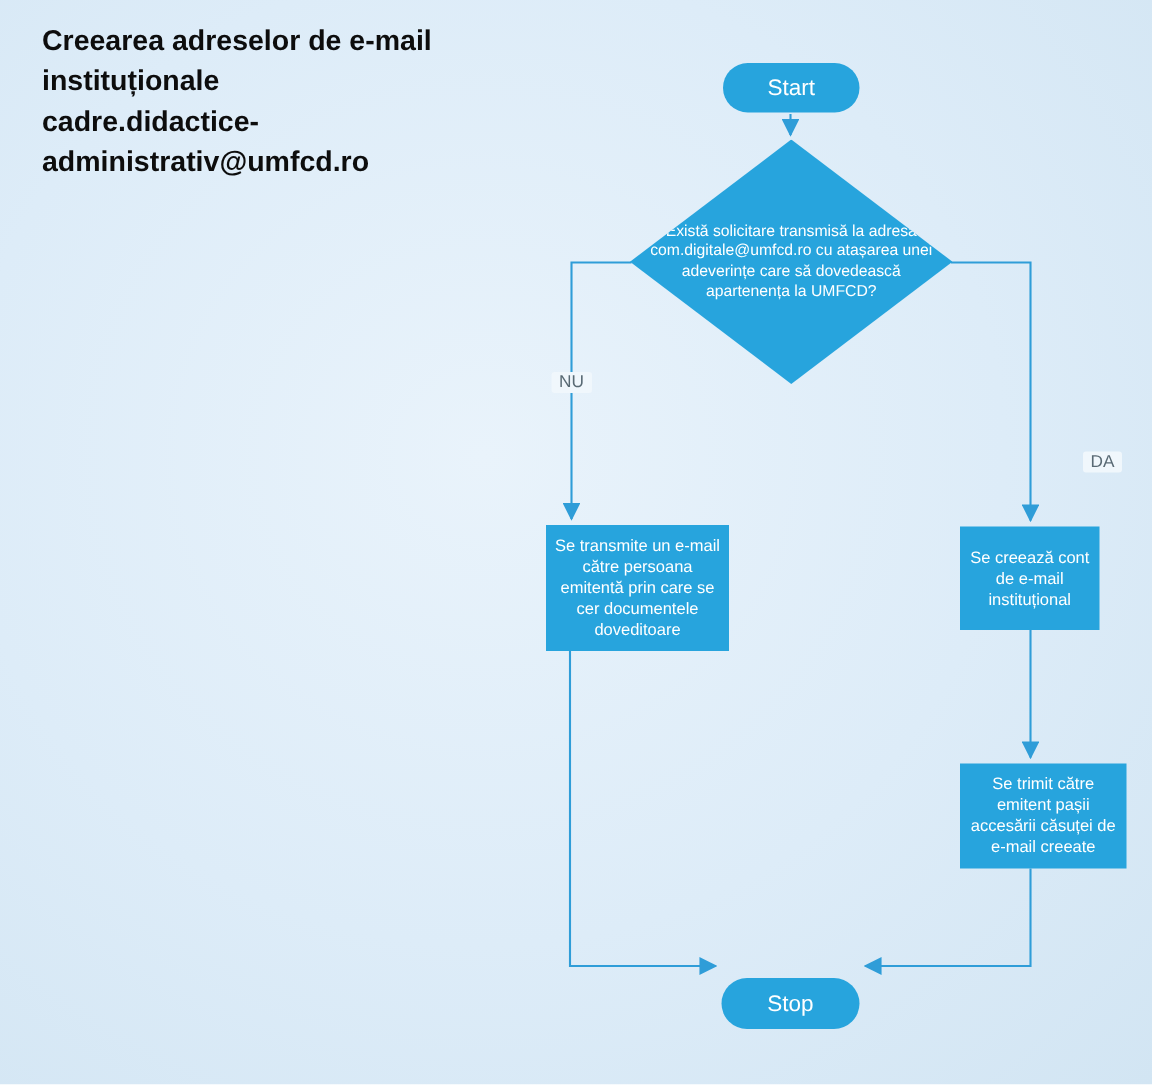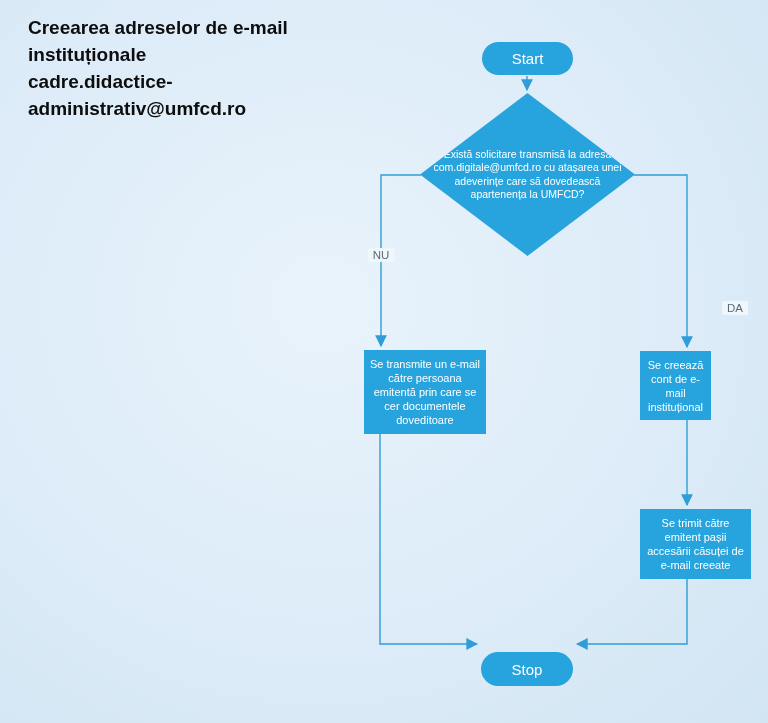--- a/index.html
+++ b/index.html
@@ -31,21 +31,21 @@
   .terminator { border-radius: 17px; font-size: 15px; }
   #node-start { left: 482px; top: 42px;  width: 91px; height: 33px; }
   #node-stop  { left: 481px; top: 652px; width: 92px; height: 34px; }
   #node-decision {
     left: 420px; top: 93px; width: 215px; height: 163px;
     clip-path: polygon(50% 0, 100% 50%, 50% 100%, 0 50%);
     font-size: 10.5px; line-height: 13.5px; padding: 0 10px;
   }
   .process { font-size: 11px; line-height: 14px; padding: 4px 5px; }
   #node-no-box   { left: 324px; top: 350px; width: 122px; height: 84px; margin-left: 40px; }
-  #node-yes-box1 { left: 640px; top: 351px; width: 71px;  height: 69px; }
+  #node-yes-box1 { left: 640px; top: 351px; width: 93px;  height: 69px; }
   #node-yes-box2 { left: 640px; top: 509px; width: 111px;  height: 70px; }
   
   .edge-label {
     position: absolute; z-index: 3; transform: translate(-50%, -50%);
     background: var(--edge-label-bg, #f0f7fc);
     color: var(--edge-label-text, #596a74);
     font-size: 11.5px; padding: 1px 5px; border-radius: 2px;
   }
   #label-nu { left: 381px; top: 255px; }
   #label-da { left: 687px; top: 308px; margin-left: 48px; }

